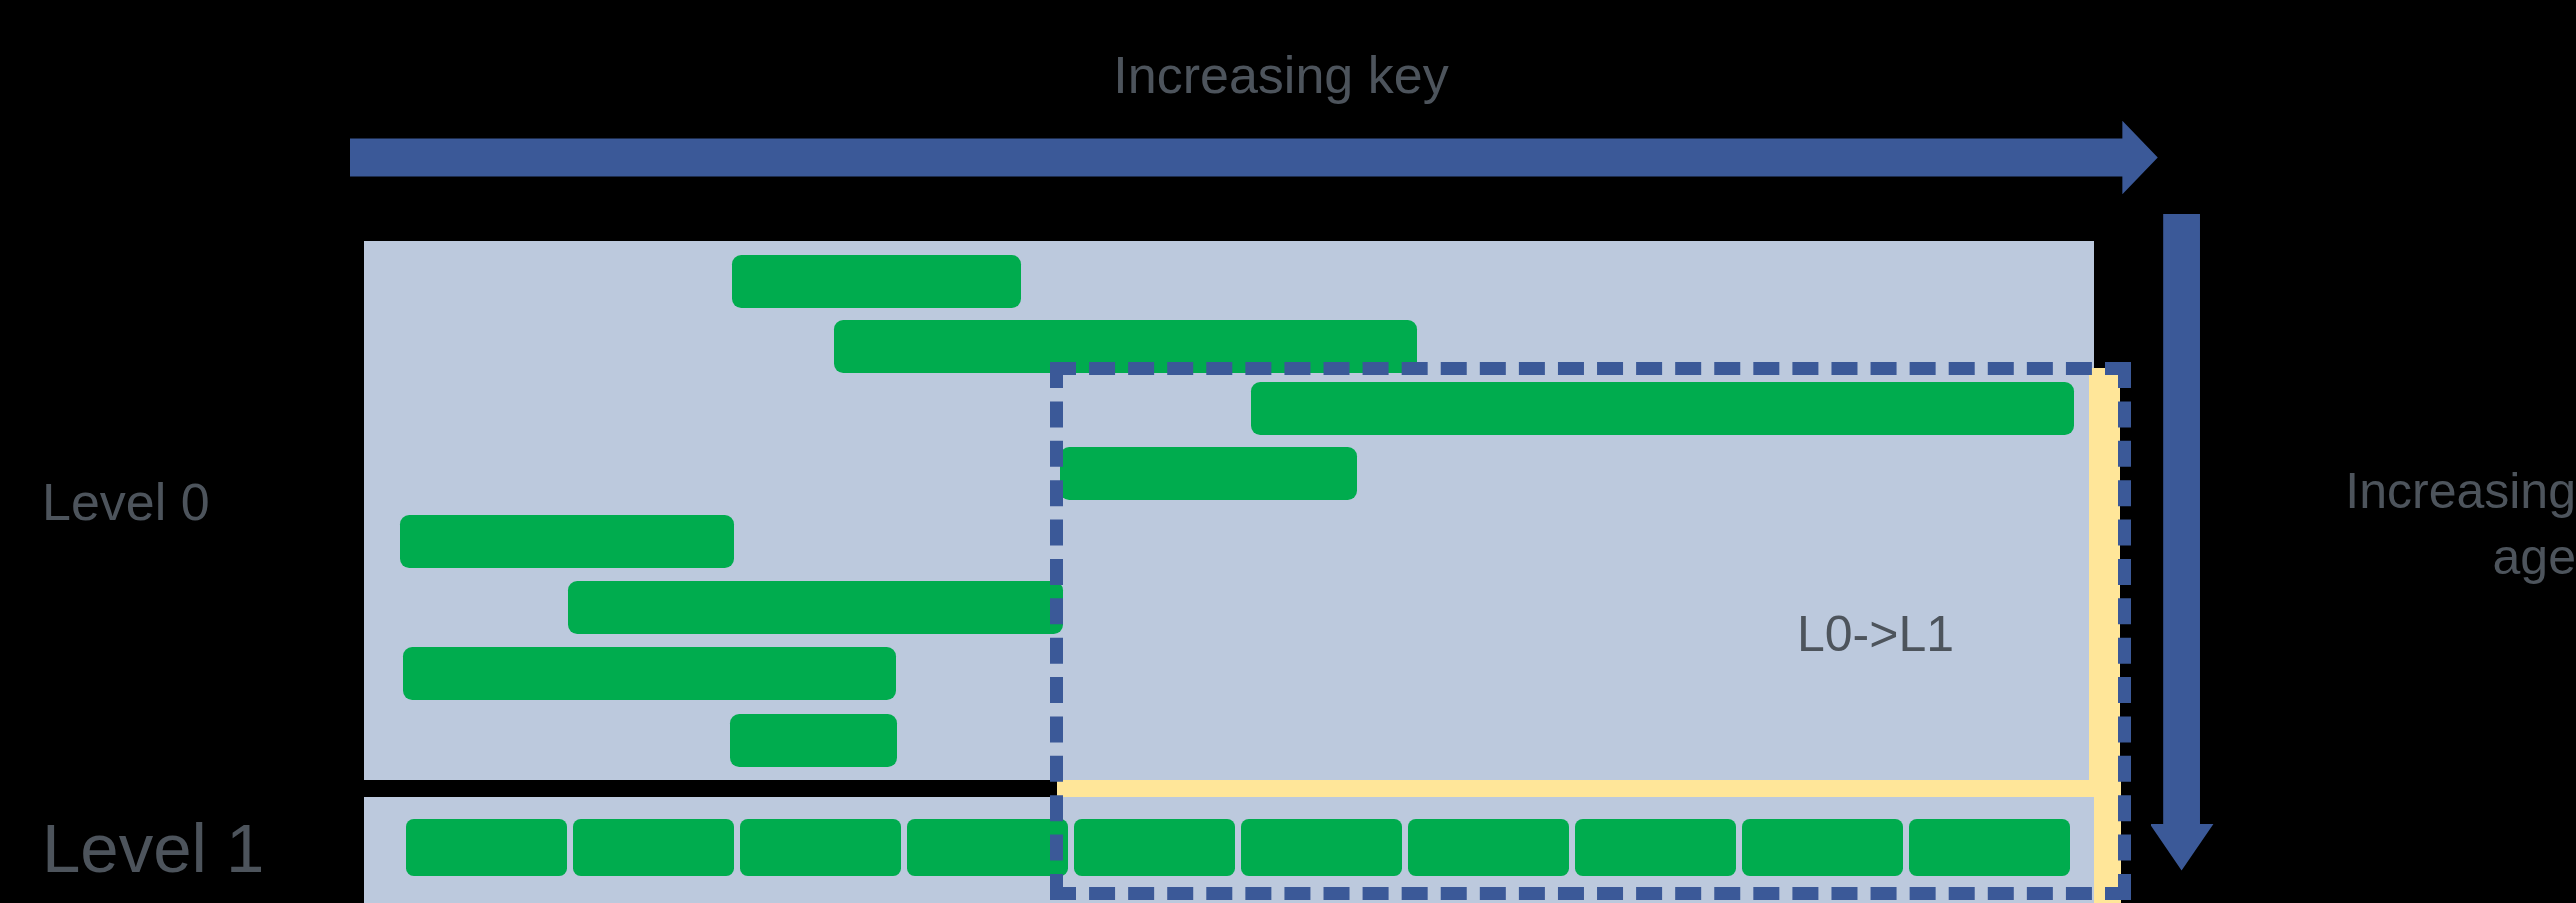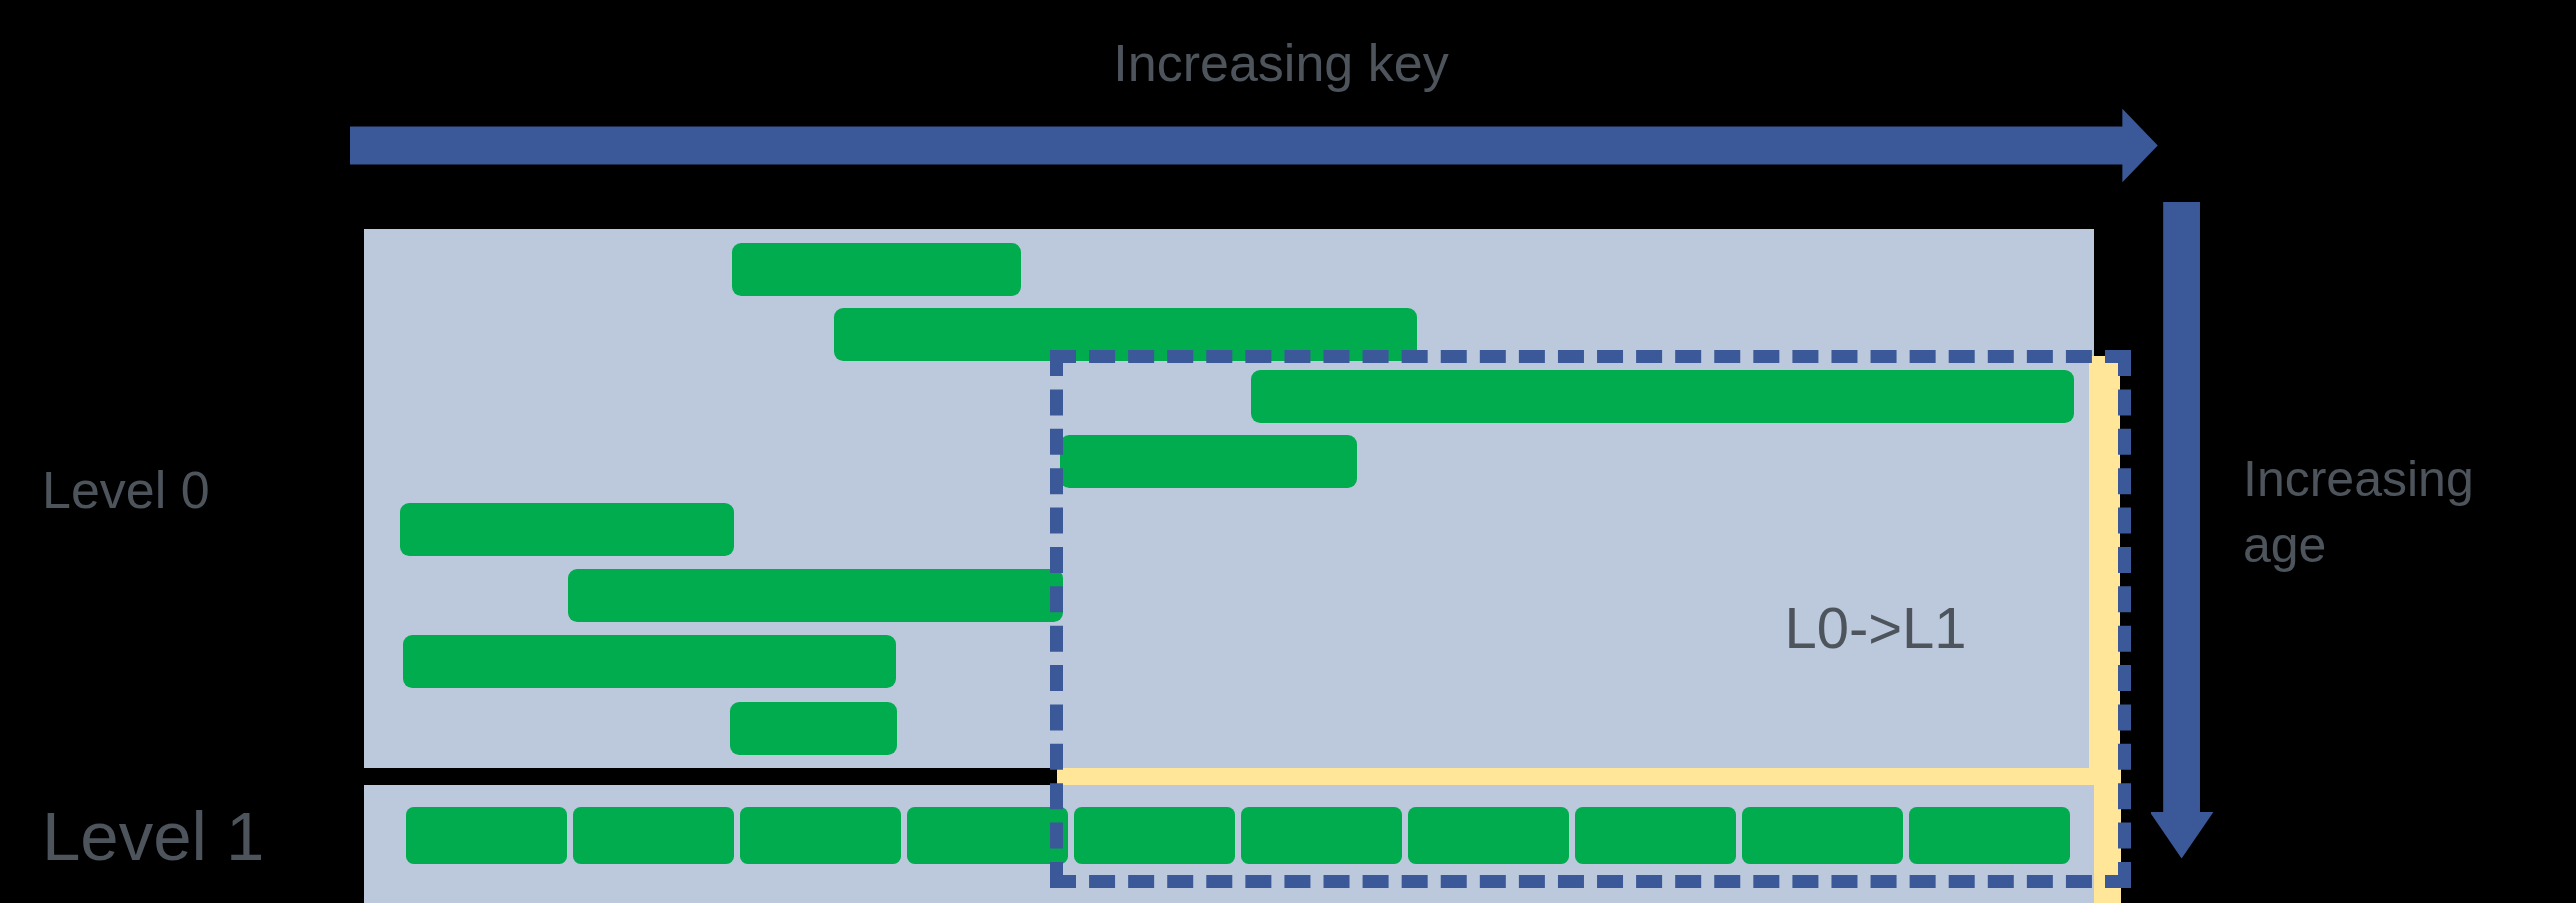--- a/index.html
+++ b/index.html
@@ -1,34 +1,34 @@
 <!DOCTYPE html>
 <html style="font-size:11.3px"><head>
 <meta charset="utf-8">
 <style>
   html,body{margin:0;padding:0;background:#000;}
   body{width:2576px;height:904px;position:relative;overflow:hidden;
        font-family:"Liberation Sans", sans-serif;}
 
-  .stage{position:absolute;left:0;top:0;width:2576px;height:892px;}
+  .stage{position:absolute;left:0;top:12px;width:2576px;height:892px;}
 
   
   .lbl{position:absolute;color:#4d545c;white-space:nowrap;font-weight:400;}
 
   #title-increasing-key{left:0;top:37px;width:2576px;text-align:center;
         transform:translateX(-7px);font-size:52px;line-height:1;}
 
   #label-level0{left:42px;top:464px;font-size:52px;line-height:1;}
   #label-level1{left:42px;top:802px;font-size:69px;line-height:1;}
 
-  #label-increasing-age{left:2243px;top:446px;width:333px;text-align:left;
+  #label-increasing-age{left:2243px;top:446px;width:333px;text-align:right;
         font-size:50px;line-height:1.32;white-space:normal;}
 
   #label-compaction{left:1628px;top:587px;width:495px;text-align:center;
-        font-size:58px;line-height:1.40;color:#4d545c;white-space:normal;}
+        font-size:50px;line-height:1.40;color:#4d545c;white-space:normal;}
 
   
   #arrow-increasing-key{position:absolute;left:350px;top:105px;
         width:1812px;height:81px;}
 
   
   #arrow-increasing-age{position:absolute;left:2151px;top:202px;
         width:64px;height:658px;}
 
   

